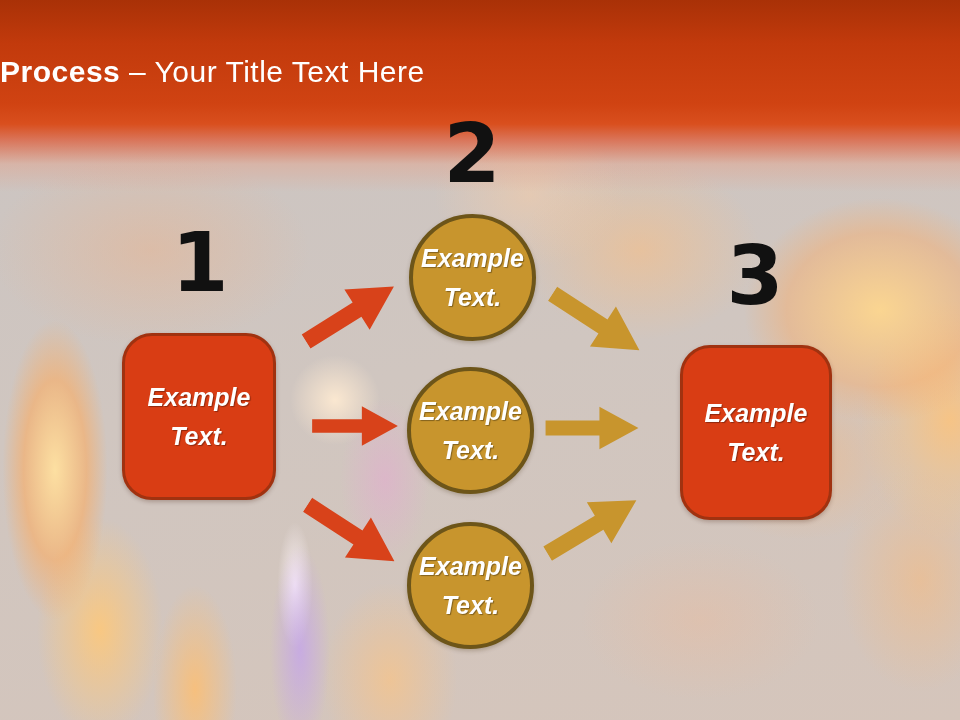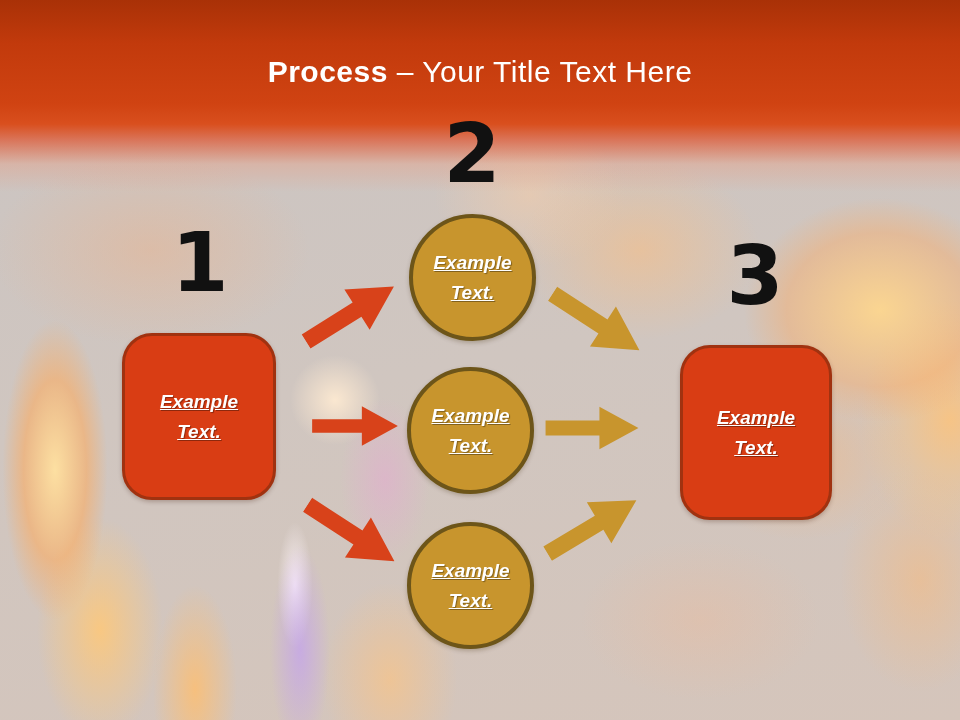--- a/index.html
+++ b/index.html
@@ -43,21 +43,21 @@
       #c23a0c 22%,
       #d04312 52%,
       #d94f1e 62%,
       rgba(222,90,55,0.75) 70%,
       rgba(235,150,120,0.35) 82%,
       rgba(240,190,170,0) 96%);
   }
 
   .slide-title {
     position: absolute; left: 0; top: 55px; width: 960px;
-    text-align: center;
+    text-align: left;
     color: var(--text-white, #fff);
     font-size: 30px;
     letter-spacing: 0.5px;
   }
   .slide-title .lead { font-weight: bold; }
   .slide-title .rest { font-weight: normal; }
 
   .step-number {
     position: absolute;
     width: 120px;
@@ -69,26 +69,25 @@
     color: var(--number-color, #111);
   }
   .n1 { left: 140px; top: 222px; }
   .n2 { left: 412px; top: 113px; }
   .n3 { left: 695px; top: 235px; }
 
   .shape-label {
     color: var(--text-white, #fff);
     font-weight: bold;
     font-style: italic;
-    font-size: 19px;
+    font-size: 25px;
     line-height: 1.55;
     text-align: center;
     width: 104px;
     text-shadow: 1px 1px 1px rgba(0,0,0,0.35);
-    text-decoration: underline;
   }
 
   .proc-box {
     position: absolute;
     background: var(--box-fill, #d93d14);
     border: 3px solid var(--box-border, #a03210);
     border-radius: 30px;
     display: flex; align-items: center; justify-content: center;
     box-shadow: 0 2px 4px rgba(60,20,5,0.25);
   }

